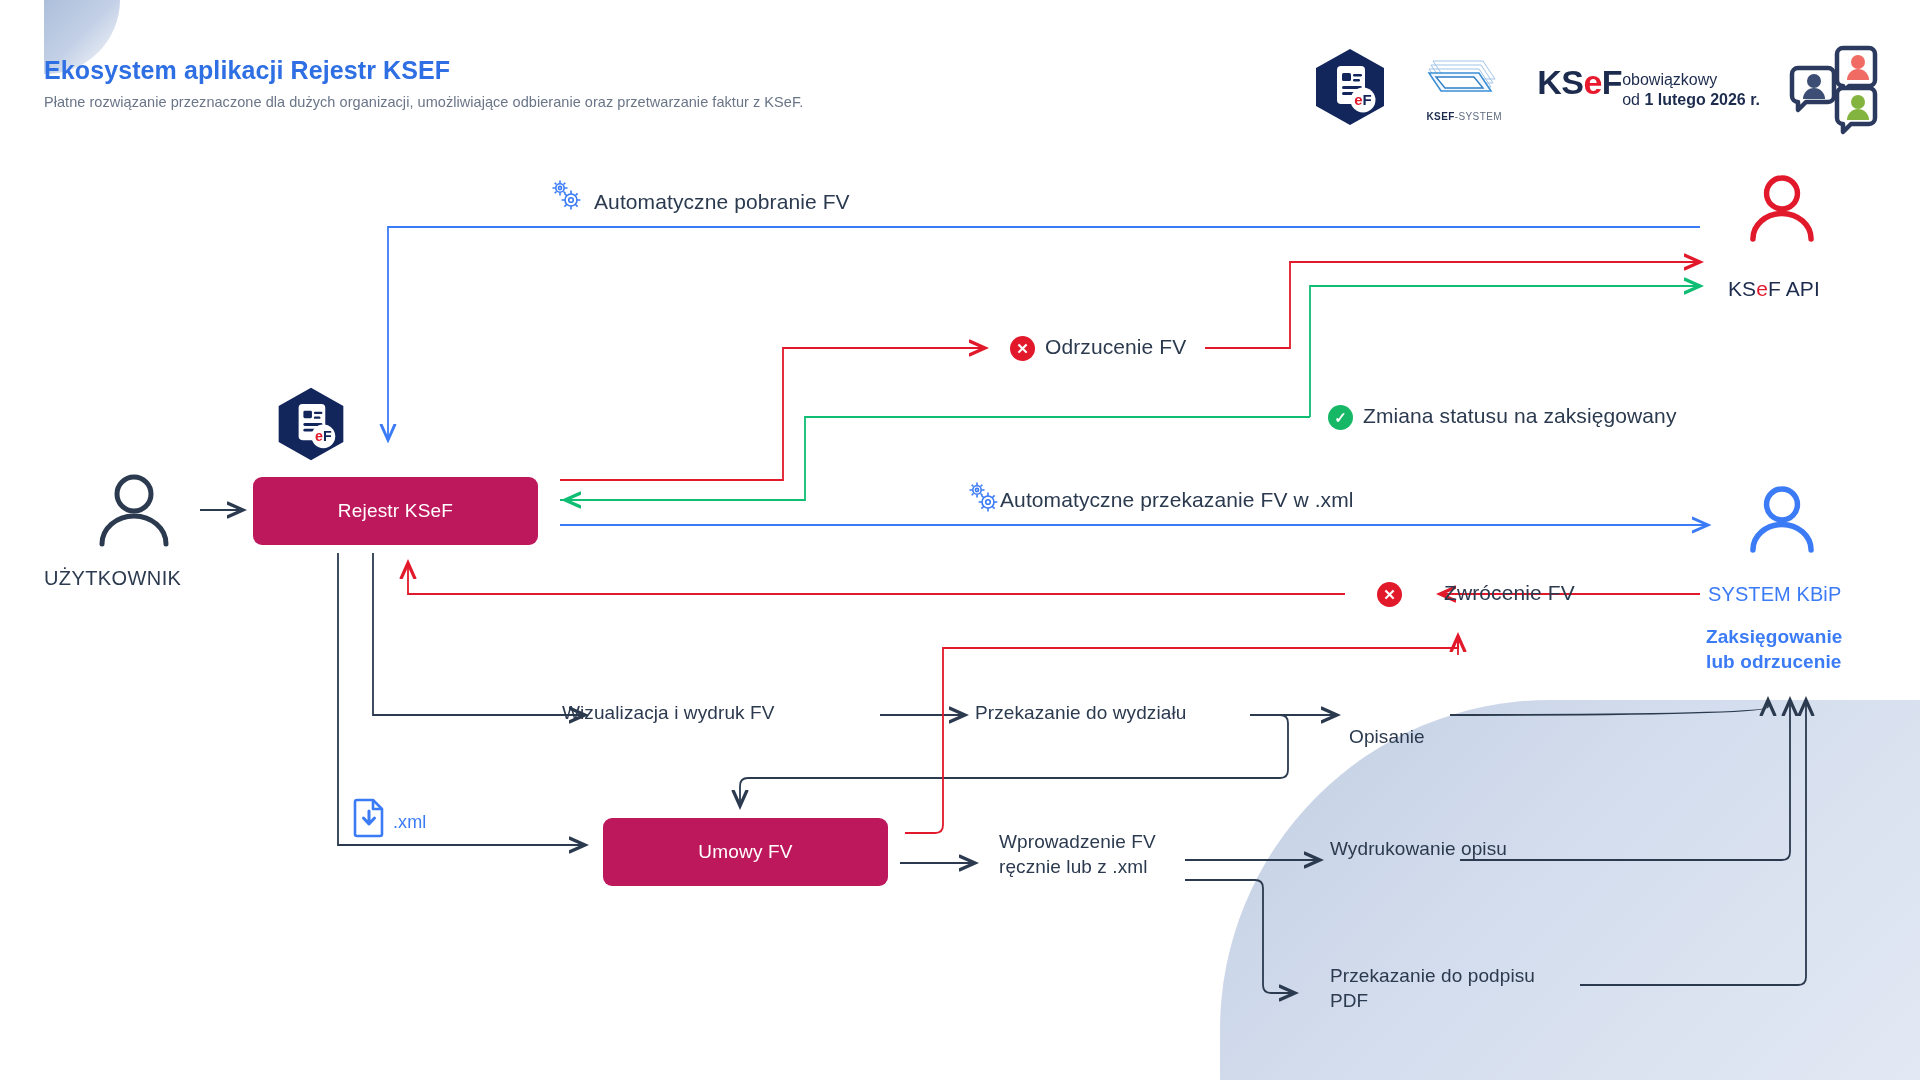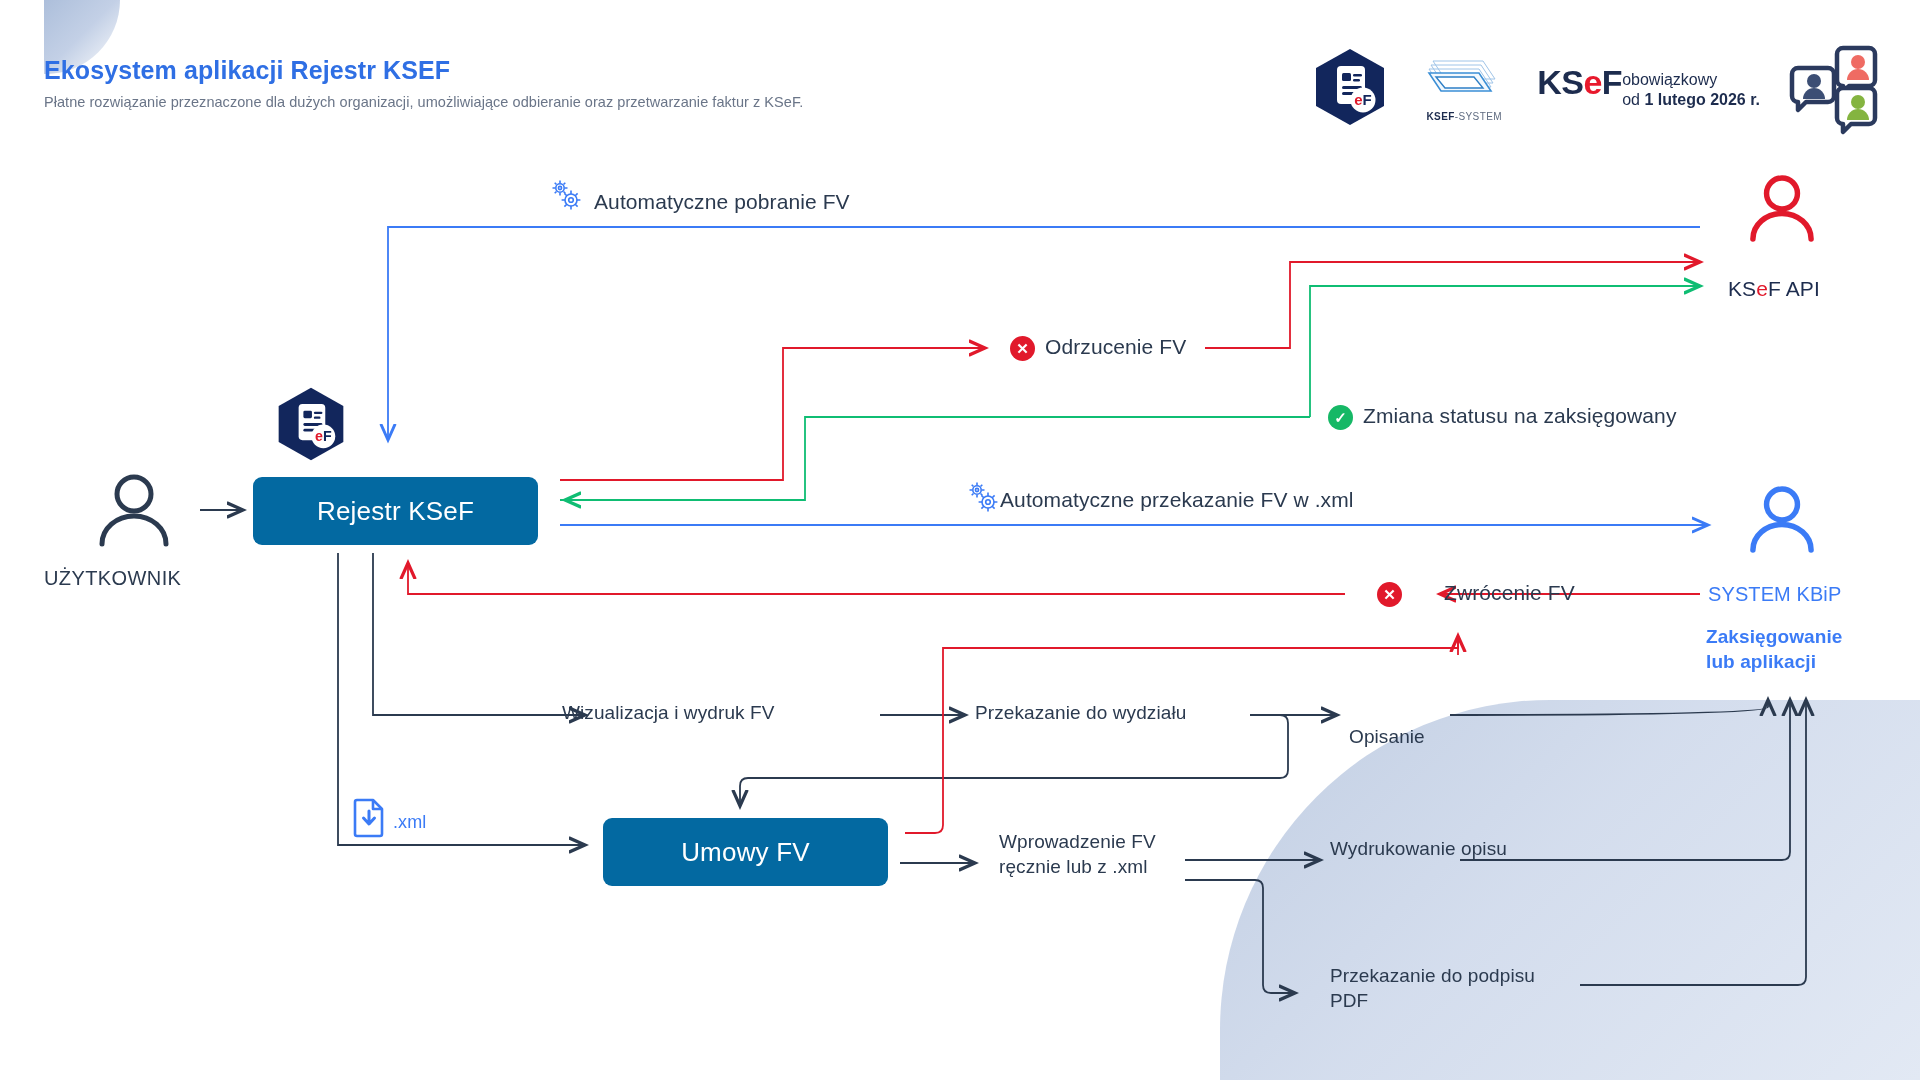--- a/index.html
+++ b/index.html
@@ -40,23 +40,23 @@
   .logo-info-txt .g{color:#5f6b80;font-weight:normal;}
   .logo-ksef{display:flex;flex-direction:row;line-height:1;}
   .logo-ksef .big{font-size:34px;font-weight:bold;color:#1d2c4e;letter-spacing:-.5px;}
   .logo-ksef .big em{font-style:normal;color:#e8192c;}
   .logo-ksef .small{font-size:16px;color:#1d2c4e;margin-top:5px;line-height:1.25;}
   .logo-ksef .small b{font-weight:bold;}
   .logo-people{width:92px;height:86px;}
 
   
   .node{
-    position:absolute;background:#0369a1;border-radius:9px;
+    position:absolute;background:#be185d;border-radius:9px;
     color:#ffffff;display:flex;align-items:center;justify-content:center;
-    font-size:26px;letter-spacing:.2px;
+    font-size:19px;letter-spacing:.2px;
   }
   #node-rejestr{left:253px;top:477px;width:285px;height:68px;}
   #node-umowy{left:603px;top:818px;width:285px;height:68px;}
 
   .lbl{position:absolute;font-size:19px;color:#2b3a4f;white-space:nowrap;letter-spacing:.1px;}
   .lbl.two{white-space:normal;line-height:1.32;}
   .lbl.blue{color:#3b7bf6;}
   .lbl.blue-b{color:#3b7bf6;font-weight:bold;line-height:1.3;}
   .lbl.cap{font-size:20px;letter-spacing:.4px;color:#2b3a4f;}
   .lbl.xml{color:#3b7bf6;font-size:18px;}
@@ -242,21 +242,21 @@
   </div>
 
   <div class="ic" style="left:1742px;top:483px;">
     <svg width="80" height="72" viewBox="0 0 88 76">
       <circle cx="44" cy="22" r="17" fill="none" stroke="#3b7bf6" stroke-width="6"></circle>
       <path d="M12 72 a32 28 0 0 1 64 0" fill="none" stroke="#3b7bf6" stroke-width="6" stroke-linecap="round"></path>
     </svg>
   </div>
   <div class="lbl blue" style="left:1708px;top:583px;font-size:20px;">SYSTEM KBiP</div>
   <div class="lbl blue-b two" style="left:1706px;top:625px;width:200px;font-size:19px;white-space:pre-line;">Zaksięgowanie
-lub aplikacji</div>
+lub odrzucenie</div>
 
   <div class="ic" style="left:545px;top:175px;">
     <svg width="42" height="42" viewBox="0 0 42 42">
       <g fill="none" stroke="#3b7bf6" stroke-width="1.6">
         <circle cx="15" cy="13" r="4.2"></circle>
         <circle cx="15" cy="13" r="1.6"></circle>
         <path d="M15 5.5 v2.5 M15 18 v2.5 M7.5 13 h2.6 M19.9 13 h2.6 M9.7 7.7 l1.8 1.8 M18.5 16.5 l1.8 1.8 M20.3 7.7 l-1.8 1.8 M11.5 16.5 l-1.8 1.8"></path>
         <circle cx="26" cy="25" r="6"></circle>
         <circle cx="26" cy="25" r="2.3"></circle>
         <path d="M26 15.6 v3.4 M26 31 v3.4 M16.6 25 h3.4 M32 25 h3.4 M19.4 18.4 l2.4 2.4 M30.2 29.2 l2.4 2.4 M32.6 18.4 l-2.4 2.4 M21.8 29.2 l-2.4 2.4"></path>

